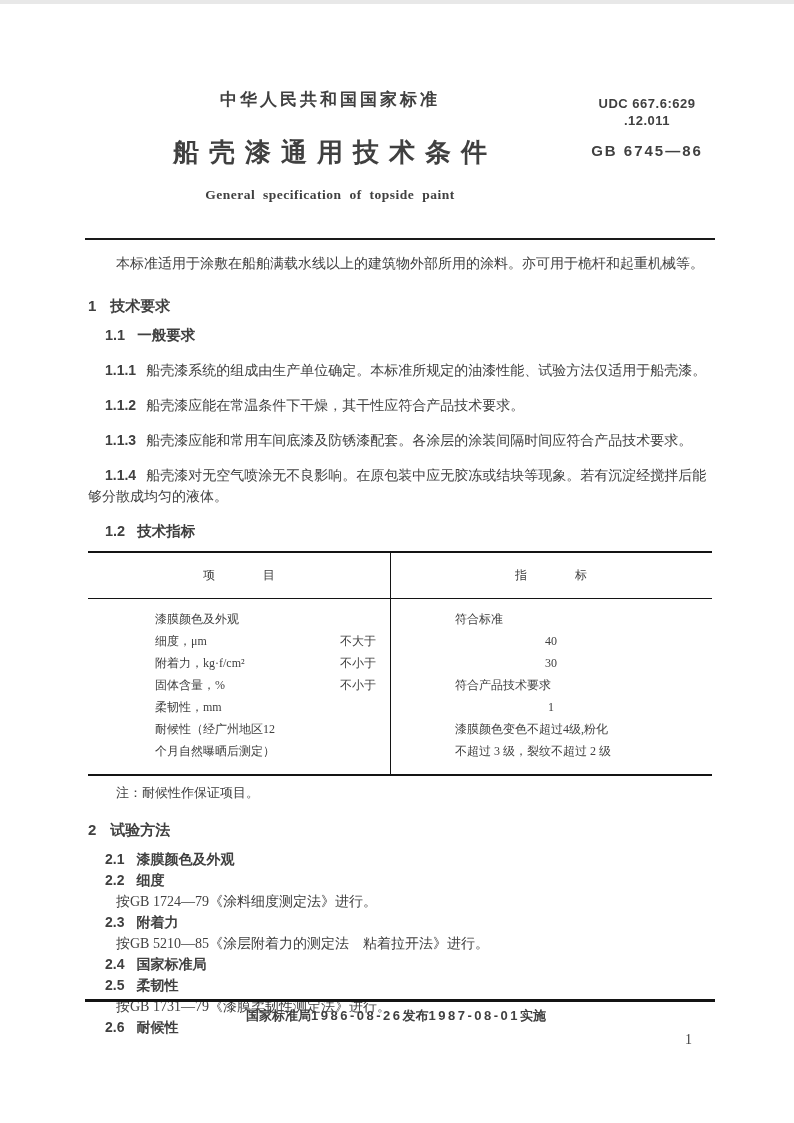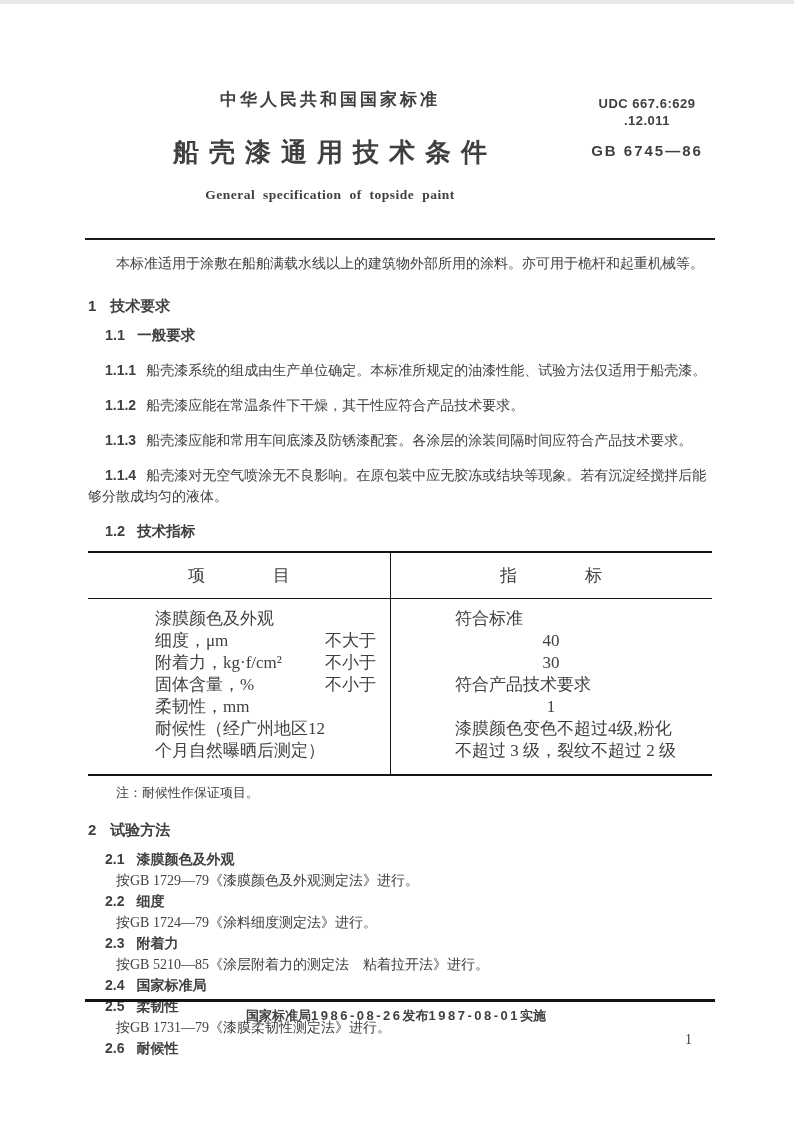--- a/index.html
+++ b/index.html
@@ -62,21 +62,21 @@
     font-family: "Liberation Sans", sans-serif;
     font-weight: bold; margin-right: 10px;
   }
 
   
   .spec-table {
     margin-top: 9px;
     border-top: 2.5px solid #141414;
     border-bottom: 2.5px solid #141414;
     position: relative;
-    font-size: 17px;
+    font-size: 12px;
   }
   .spec-table::before {            
     content: ""; position: absolute; left: 302px; top: 0; bottom: 0;
     width: 1px; background: #141414;
   }
   .t-header { display: flex; border-bottom: 1px solid #141414; height: 45px; align-items: center; }
   .t-hcell-left  { width: 302px; text-align: center; box-sizing: border-box; }
   .t-hcell-right { flex: 1; text-align: center; }
   .t-body { padding: 9px 0 12px 0; }
   .t-row { display: flex; line-height: 22px; }
@@ -213,21 +213,20 @@
     </div>
   </div>
 
   <p class="table-note">注：耐候性作保证项目。</p>
 
   <div class="h-sec" style="margin-top:17px; margin-bottom:9px;">
     <span class="sec-num">2</span><span>试验方法</span>
   </div>
 
   <div class="m-item-head"><span class="sec-num">2.1</span><span>漆膜颜色及外观</span></div>
-  <div class="m-item-body">按GB 1729—79《漆膜颜色及外观测定法》进行。</div>
 
   <div class="m-item-head"><span class="sec-num">2.2</span><span>细度</span></div>
   <div class="m-item-body">按GB 1724—79《涂料细度测定法》进行。</div>
 
   <div class="m-item-head"><span class="sec-num">2.3</span><span>附着力</span></div>
   <div class="m-item-body">按GB 5210—85《涂层附着力的测定法　粘着拉开法》进行。</div>
 
   <div class="m-item-head"><span class="sec-num">2.4</span><span>国家标准局</span></div>
 
   <div class="m-item-head"><span class="sec-num">2.5</span><span>柔韧性</span></div>

